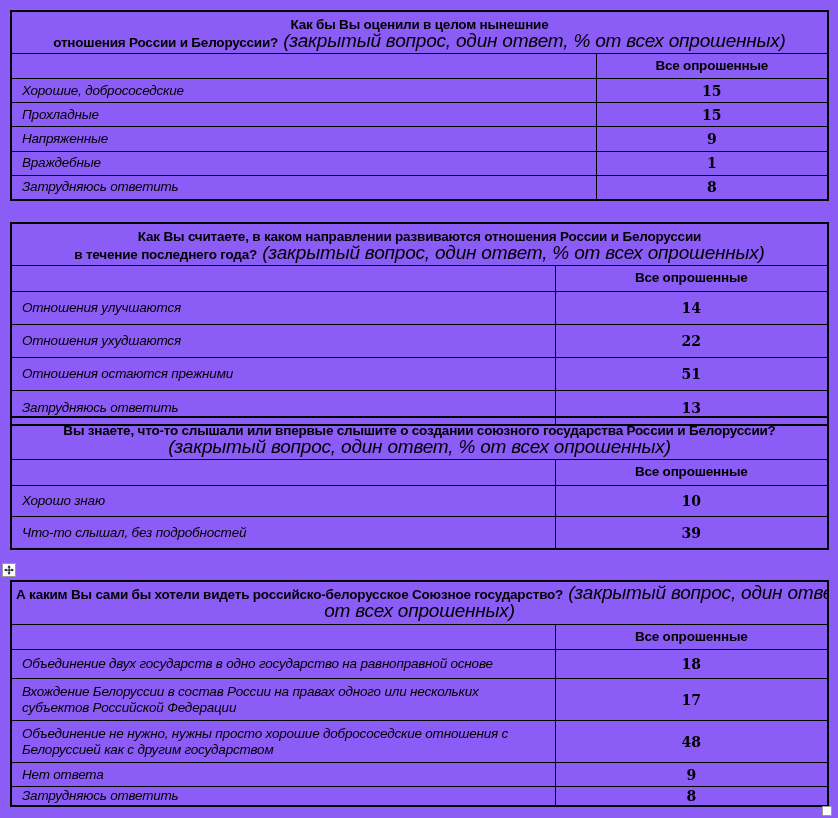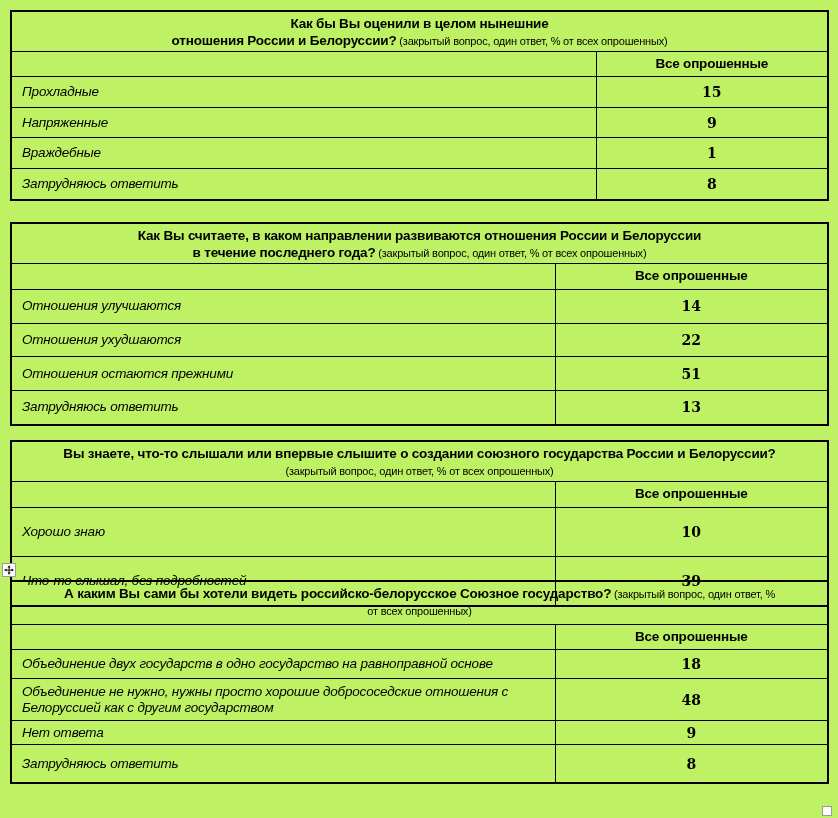--- a/index.html
+++ b/index.html
@@ -1,33 +1,33 @@
 <!DOCTYPE html>
 <html><head>
 <meta charset="utf-8">
 <style>
   html,body{margin:0;padding:0;background:#ffffff;}
   .page{
-    position:relative;width:838px;height:818px;background:#bef264;
+    position:relative;width:838px;height:818px;background:#8b5cf6;
     font-family:"Liberation Sans",sans-serif;color:#000;overflow:hidden;
   }
   table.doc-table{
     position:absolute;left:10px;width:819px;
     border-collapse:collapse;table-layout:fixed;
     border:2px solid #000;
   }
   .doc-table td{
     border:1px solid #000;vertical-align:middle;padding:1px 16px;overflow:hidden;
   }
   td.caption{
     text-align:center;vertical-align:top;padding:3px 4px 2px 4px;
   }
   .cap-line{white-space:nowrap;line-height:16px;letter-spacing:-0.2px;}
   .cb{font-weight:bold;font-size:13.5px;}
-  .ci{font-size:11px;}
+  .ci{font-style:italic;font-size:19px;}
   td.colh{
     text-align:center;font-weight:bold;font-size:13.5px;
     vertical-align:top;padding-top:4px;letter-spacing:-0.2px;
   }
   td.lbl{padding-left:10px;}
   .li{font-style:italic;font-size:13.5px;line-height:16px;letter-spacing:-0.2px;display:block;}
   td.num{
     text-align:center;font-family:"DejaVu Serif",serif;
     font-weight:bold;font-size:14px;
   }
@@ -57,20 +57,26 @@
           <div class="cap-line"><span class="cb">Как бы Вы оценили в целом нынешние</span><span class="ci"></span></div>
           <div class="cap-line"><span class="cb">отношения России и Белоруссии?</span><span class="ci"> (закрытый вопрос, один ответ, % от всех опрошенных)</span></div>
         </td>
       </tr>
       <tr style="height:25px;">
         <td class="lbl"></td>
         <td class="colh"><span>Все опрошенные</span></td>
       </tr>
       <tr>
         <td class="lbl">
+            <span class="li">Хорошие, добрососедские</span>
+          </td>
+        <td class="num"><span>15</span></td>
+      </tr>
+      <tr>
+        <td class="lbl">
             <span class="li">Прохладные</span>
           </td>
         <td class="num"><span>15</span></td>
       </tr>
       <tr>
         <td class="lbl">
             <span class="li">Напряженные</span>
           </td>
         <td class="num"><span>9</span></td>
       </tr>
@@ -125,21 +131,21 @@
       </tr>
       <tr>
         <td class="lbl">
             <span class="li">Затрудняюсь ответить</span>
           </td>
         <td class="num"><span>13</span></td>
       </tr>
     </tbody>
   </table>
 
-  <table class="doc-table" style="top:440px;height:167px;">
+  <table class="doc-table" style="top:416px;height:134px;">
     <colgroup>
         <col style="width:544px">
         <col>
       </colgroup>
     <tbody>
       <tr>
         <td colspan="2" class="caption" style="height:30px;">
           <div class="cap-line"><span class="cb">Вы знаете, что-то слышали или впервые слышите о создании союзного государства России и Белоруссии?</span><span class="ci"></span></div>
           <div class="cap-line"><span class="cb"></span><span class="ci">(закрытый вопрос, один ответ, % от всех опрошенных)</span></div>
         </td>
@@ -193,20 +199,26 @@
         <td class="colh"><span>Все опрошенные</span></td>
       </tr>
       <tr style="height:29px;">
         <td class="lbl">
             <span class="li">Объединение двух государств в одно государство на равноправной основе</span>
           </td>
         <td class="num"><span>18</span></td>
       </tr>
       <tr style="height:42px;">
         <td class="lbl">
+            <span class="li">Вхождение Белоруссии в состав России на правах одного или нескольких субъектов Российской Федерации</span>
+          </td>
+        <td class="num"><span>17</span></td>
+      </tr>
+      <tr style="height:42px;">
+        <td class="lbl">
             <span class="li">Объединение не нужно, нужны просто хорошие добрососедские отношения с Белоруссией как с другим государством</span>
           </td>
         <td class="num"><span>48</span></td>
       </tr>
       <tr style="height:24px;">
         <td class="lbl">
             <span class="li">Нет ответа</span>
           </td>
         <td class="num"><span>9</span></td>
       </tr>

